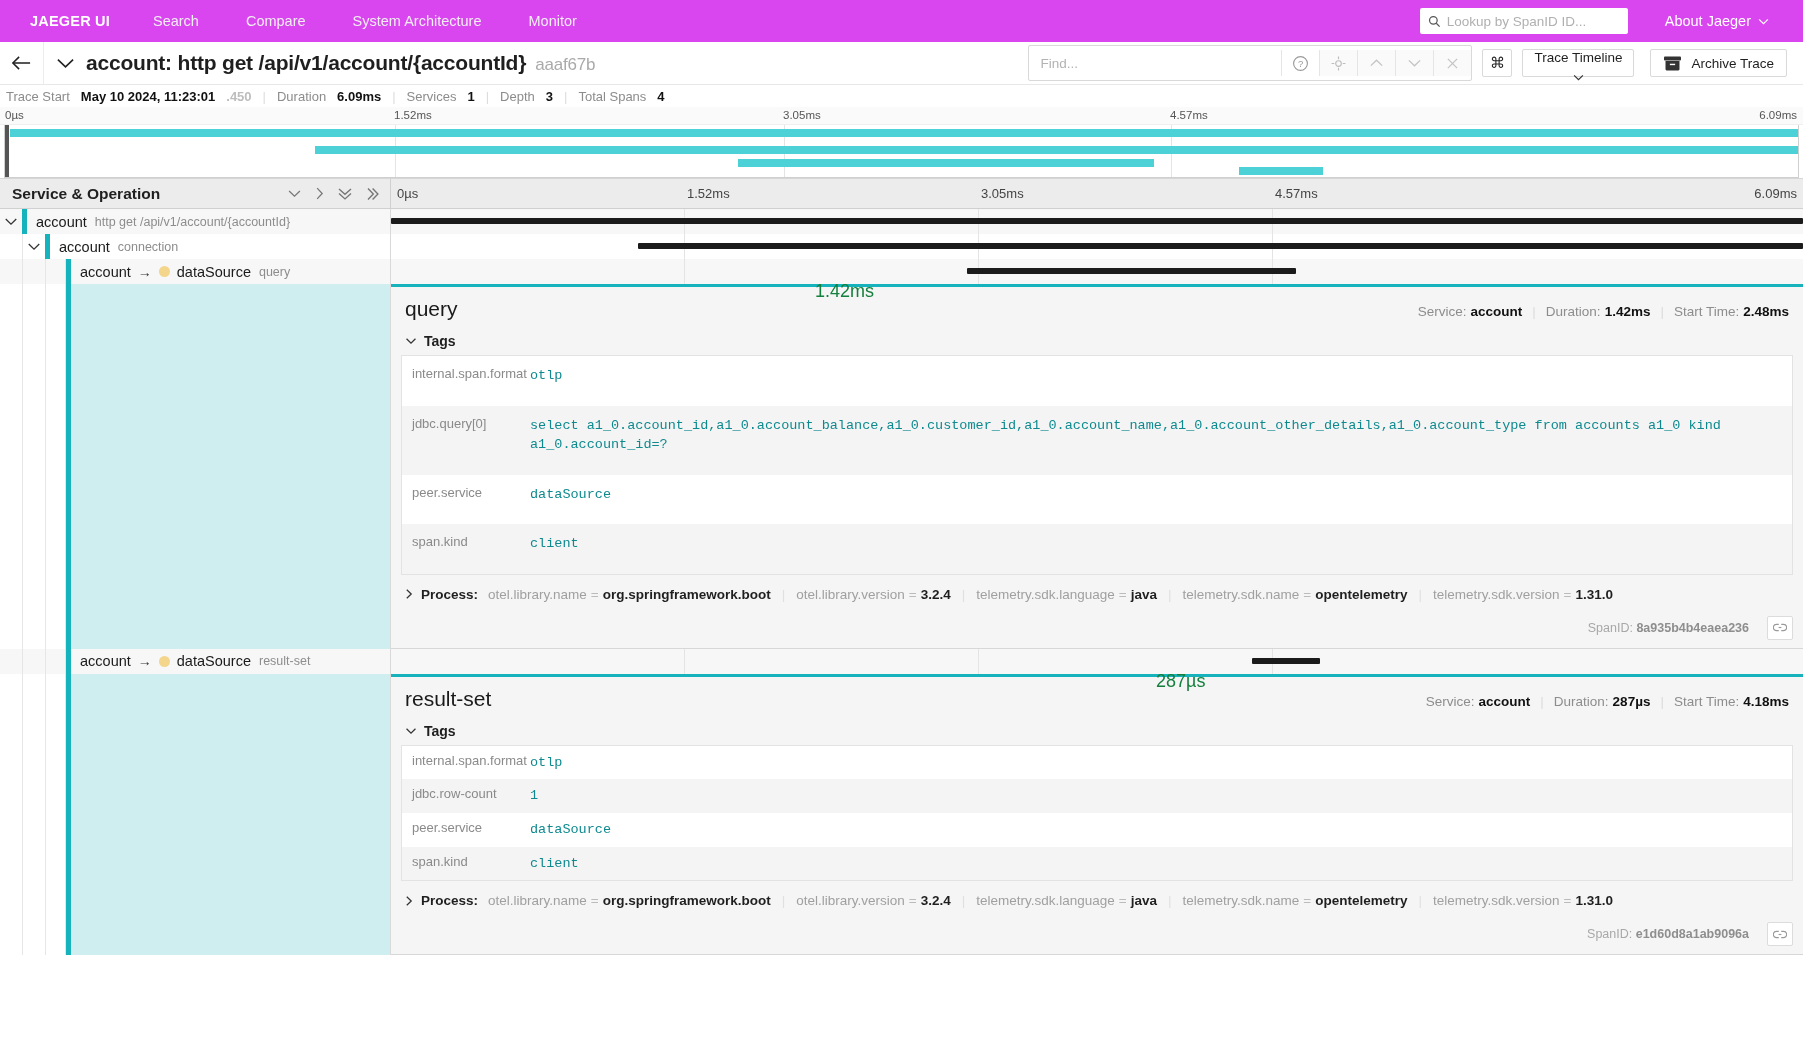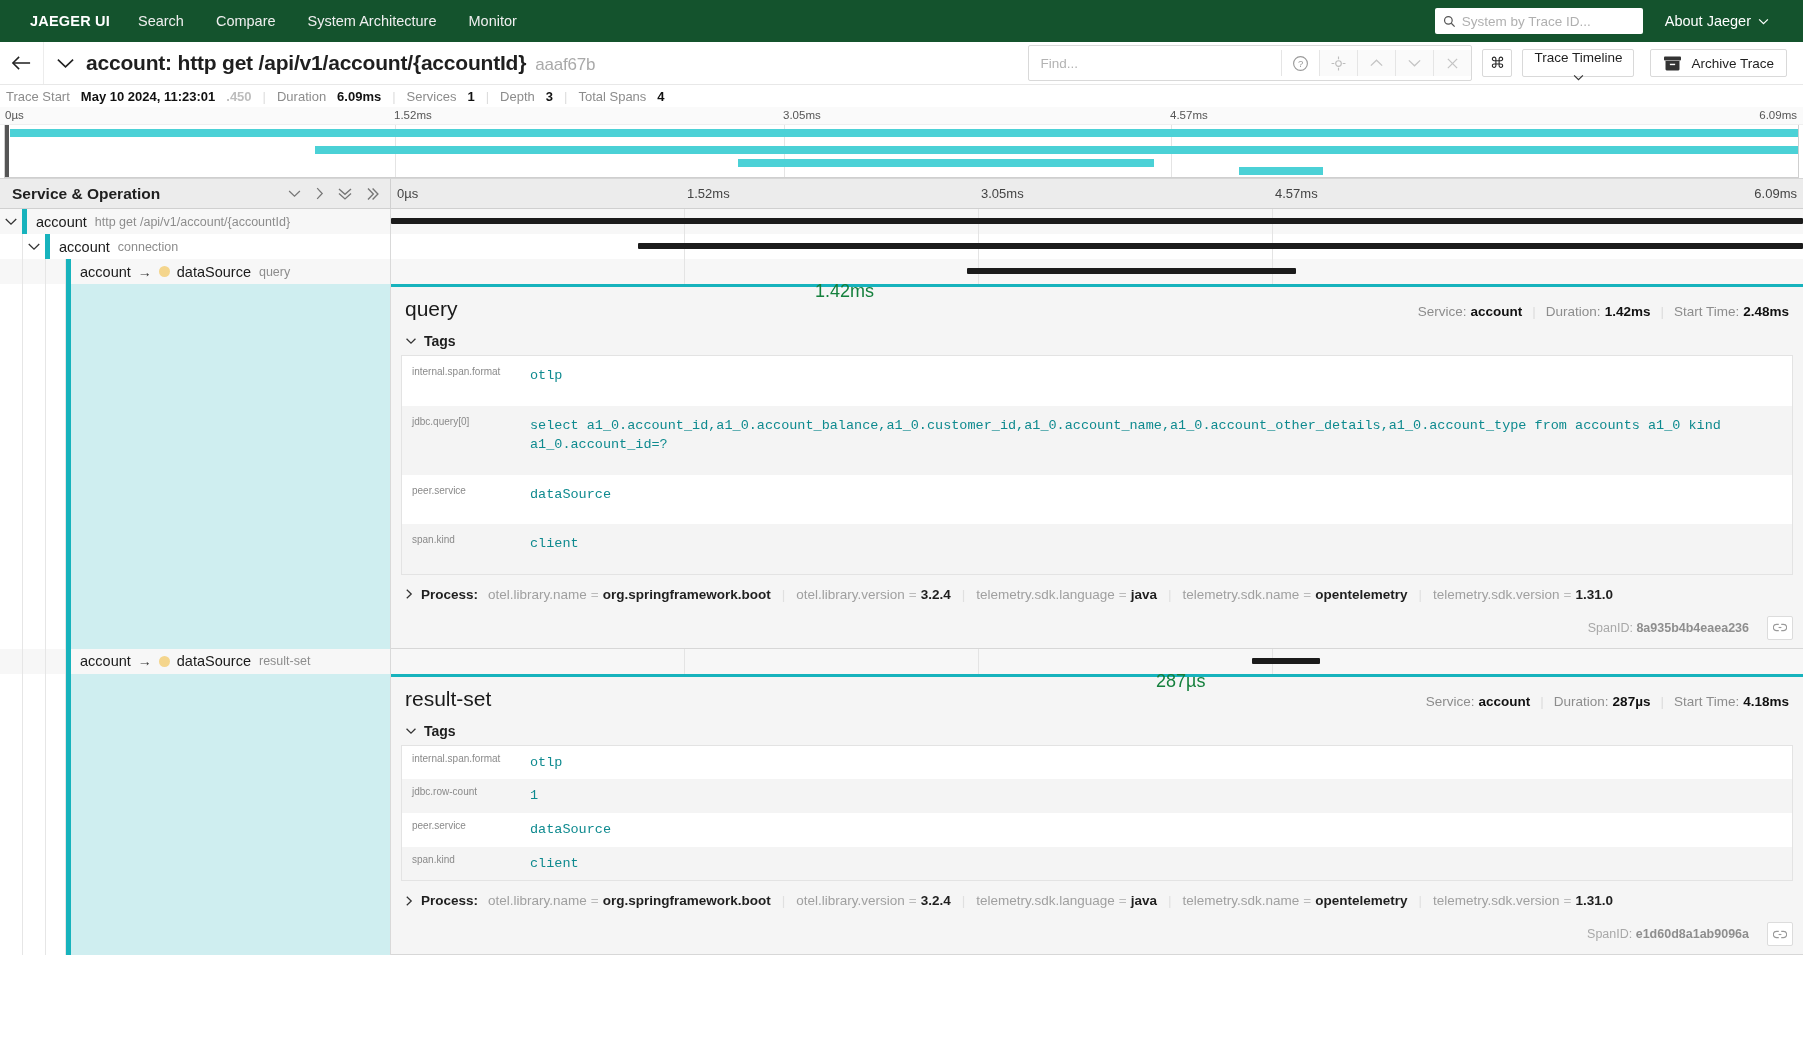--- a/index.html
+++ b/index.html
@@ -9,25 +9,26 @@
     background: #fff;
     font-family: "Liberation Sans", sans-serif;
     font-size: 14px;
     color: #1f1f1f;
     overflow: hidden;
   }
 
   
   .topnav {
     height: 42px;
-    background: #14532d;
+    background: #d946ef;
     display: flex;
     align-items: center;
     padding: 0 18px;
     color: #fff;
+    gap: 15px;
   }
   .brand {
     font-size: 14.5px;
     font-weight: bold;
     letter-spacing: .2px;
     padding: 0 12px;
     color: #fff;
   }
   .navlink {
     font-size: 14.5px;
@@ -332,21 +333,21 @@
     border: 1px solid #e3e3e3;
     background: #fff;
   }
   .tag-row { display: flex; align-items: flex-start; }
   .tag-row.odd { background: #f4f4f4; }
   .tag-row.even { background: #fff; }
   .tag-key {
     width: 128px;
     flex: none;
     padding: 7px 0 7px 10px;
-    font-size: 10px;
+    font-size: 13px;
     color: #8a8a8a;
     white-space: nowrap;
   }
   .tag-val {
     padding: 7px 10px 7px 0;
     font-family: "Liberation Mono", monospace;
     font-size: 13.5px;
     color: #0e8a8f;
     word-break: break-word;
     line-height: 1.45;
@@ -389,21 +390,21 @@
   <div class="navlink">System Architecture</div>
   <div class="navlink">Monitor</div>
   <div class="nav-spacer"></div>
   <div class="lookup">
     <span>
       <svg width="13" height="13" viewBox="0 0 16 16">
           <circle cx="6.6" cy="6.6" r="4.7" fill="none" stroke="#555" stroke-width="1.5"></circle>
           <line x1="10.2" y1="10.2" x2="14.3" y2="14.3" stroke="#555" stroke-width="1.5"></line>
         </svg>
     </span>
-    <span class="ph">System by Trace ID...</span>
+    <span class="ph">Lookup by SpanID ID...</span>
   </div>
   <div class="about">
     <span>About Jaeger</span>
     <span>
       <svg width="11" height="7" viewBox="0 0 12 8">
           <polyline points="1,1.5 6,6.5 11,1.5" fill="none" stroke="#fff" stroke-width="1.4"></polyline>
         </svg>
     </span>
   </div>
 </div>

